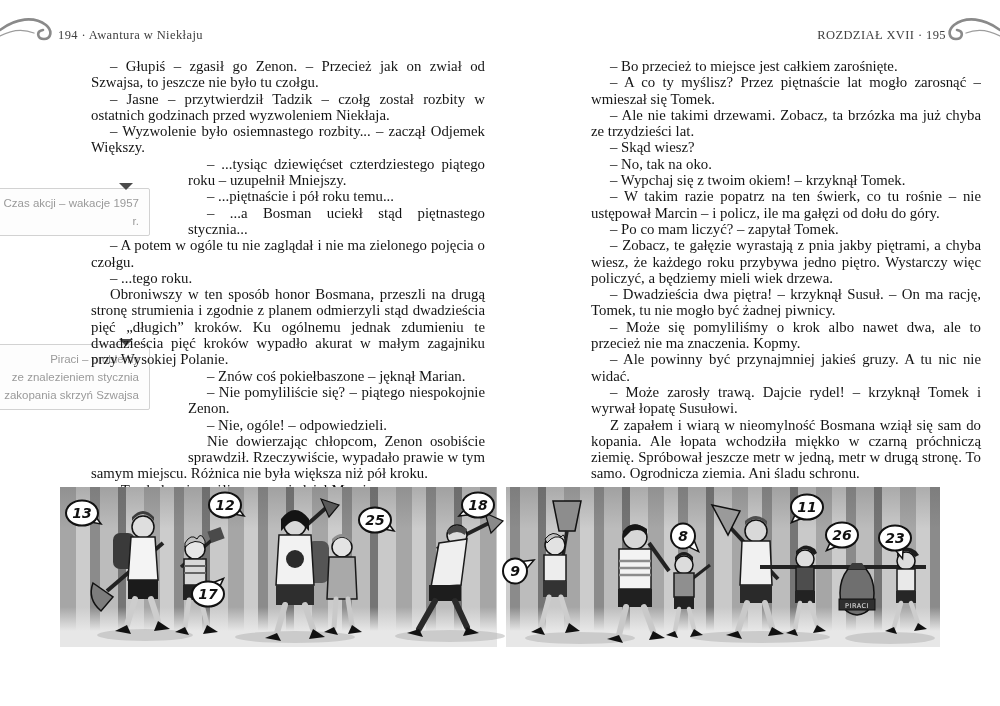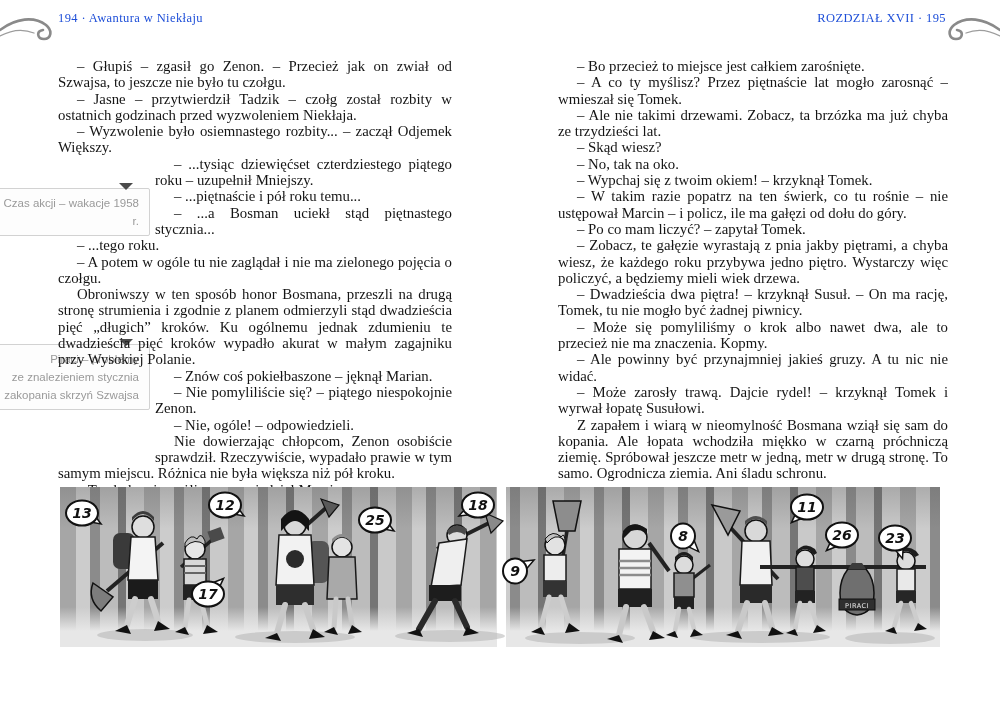--- a/index.html
+++ b/index.html
@@ -1,29 +1,29 @@
 <!DOCTYPE html>
 <html><head>
 <meta charset="utf-8">
 <style>
   html,body{margin:0;padding:0;background:#fff;}
   body{width:1000px;height:706px;position:relative;overflow:hidden;
        font-family:"Liberation Serif",serif;color:#141414;}
 
   
-  .running-head{position:absolute;top:11px;font-size:12.5px;color:#1d4ed8;letter-spacing:.4px;}
+  .running-head{position:absolute;top:28px;font-size:12.5px;color:#404040;letter-spacing:.4px;}
   #head-left{left:58px;}
   #head-right{right:54px;}
   .flourish{position:absolute;top:12px;}
   #flourish-left{left:0;}
   #flourish-right{right:0;}
 
   
   .col{position:absolute;top:58px;width:394px;font-size:14.8px;line-height:16.3px;
-       text-align:justify;hyphens:manual;}
+       text-align:justify;hyphens:manual;margin-left:33px;}
   #col-left{left:58px;}
   #col-right{left:558px;width:390px;}
   .col p{margin:0;text-indent:19px;}
 
   
   .wrapfloat{float:left;width:97px;}
   .float-a{height:50px;margin-top:16.3px;}
   .float-b{height:82px;}
 
   
@@ -63,38 +63,38 @@
     <path d="M0,18 C16,6 34,4 46,13 C53,19 51,27 44,27 C37,27 36,19 43,18" fill="none" stroke="#8a8a8a" stroke-width="2.6" stroke-linecap="round"></path>
     <path d="M0,24 C13,17 24,17 34,21" fill="none" stroke="#9d9d9d" stroke-width="1.3" stroke-linecap="round"></path>
   </g>
 </svg>
 
 <div id="head-left" class="running-head">194 · Awantura w Niekłaju</div>
 <div id="head-right" class="running-head">ROZDZIAŁ XVII · 195</div>
 
 <div id="note-1" class="margin-note">
   <div class="note-pointer"></div>
-  <div>Czas akcji – wakacje 1958 r.</div>
+  <div>Czas akcji – wakacje 1957 r.</div>
 </div>
 <div id="note-2" class="margin-note">
   <div class="note-pointer"></div>
   <div>Piraci – problemy</div>
   <div>ze znalezieniem stycznia</div>
   <div>zakopania skrzyń Szwajsa</div>
 </div>
 
 <div id="col-left" class="col">
     <p>– Głupiś – zgasił go Zenon. – Przecież jak on zwiał od Szwajsa, to jeszcze nie było tu czołgu.</p>
     <p>– Jasne – przytwierdził Tadzik – czołg został rozbity w ostatnich go­dzinach przed wyzwoleniem Niekłaja.</p>
     <p>– Wyzwolenie było osiemnastego rozbity... – zaczął Odjemek Większy.</p>
     <p><span class="wrapfloat float-a"></span>– ...tysiąc dziewięćset czterdziestego piątego roku – uzupełnił Mniejszy.</p>
     <p>– ...piętnaście i pół roku temu...</p>
     <p>– ...a Bosman uciekł stąd piętnastego stycznia...</p>
+    <p>– A potem w ogóle tu nie zaglądał i nie ma zielonego pojęcia o czołgu.</p>
     <p>– ...tego roku.</p>
-    <p>– A potem w ogóle tu nie zaglądał i nie ma zielonego pojęcia o czołgu.</p>
     <p>Obroniwszy w ten sposób honor Bosmana, przeszli na drugą stronę strumienia i zgodnie z planem odmierzyli stąd dwadzieścia pięć „dłu­gich” kroków. Ku ogólnemu jednak zdumieniu te dwadzieścia pięć kro­ków wypadło akurat w małym zagajniku przy Wysokiej Polanie.</p>
     <p><span class="wrapfloat float-b"></span>– Znów coś pokiełbaszone – jęknął Marian.</p>
     <p>– Nie pomyliliście się? – piątego niespokojnie Zenon.</p>
     <p>– Nie, ogóle! – odpowiedzieli.</p>
     <p>Nie dowierzając chłopcom, Zenon osobiście spraw­dził. Rzeczywiście, wypadało prawie w tym samym miejscu. Różnica nie była większa niż pół kroku.</p>
     <p>– To chyba niemożliwe – powiedział Marcin.</p>
     <p>– Dlaczego? – zapytał Zenon, sam podenerwowany.</p>
   </div>
 <div id="col-right" class="col">
     <p>– Bo przecież to miejsce jest całkiem zarośnięte.</p>

